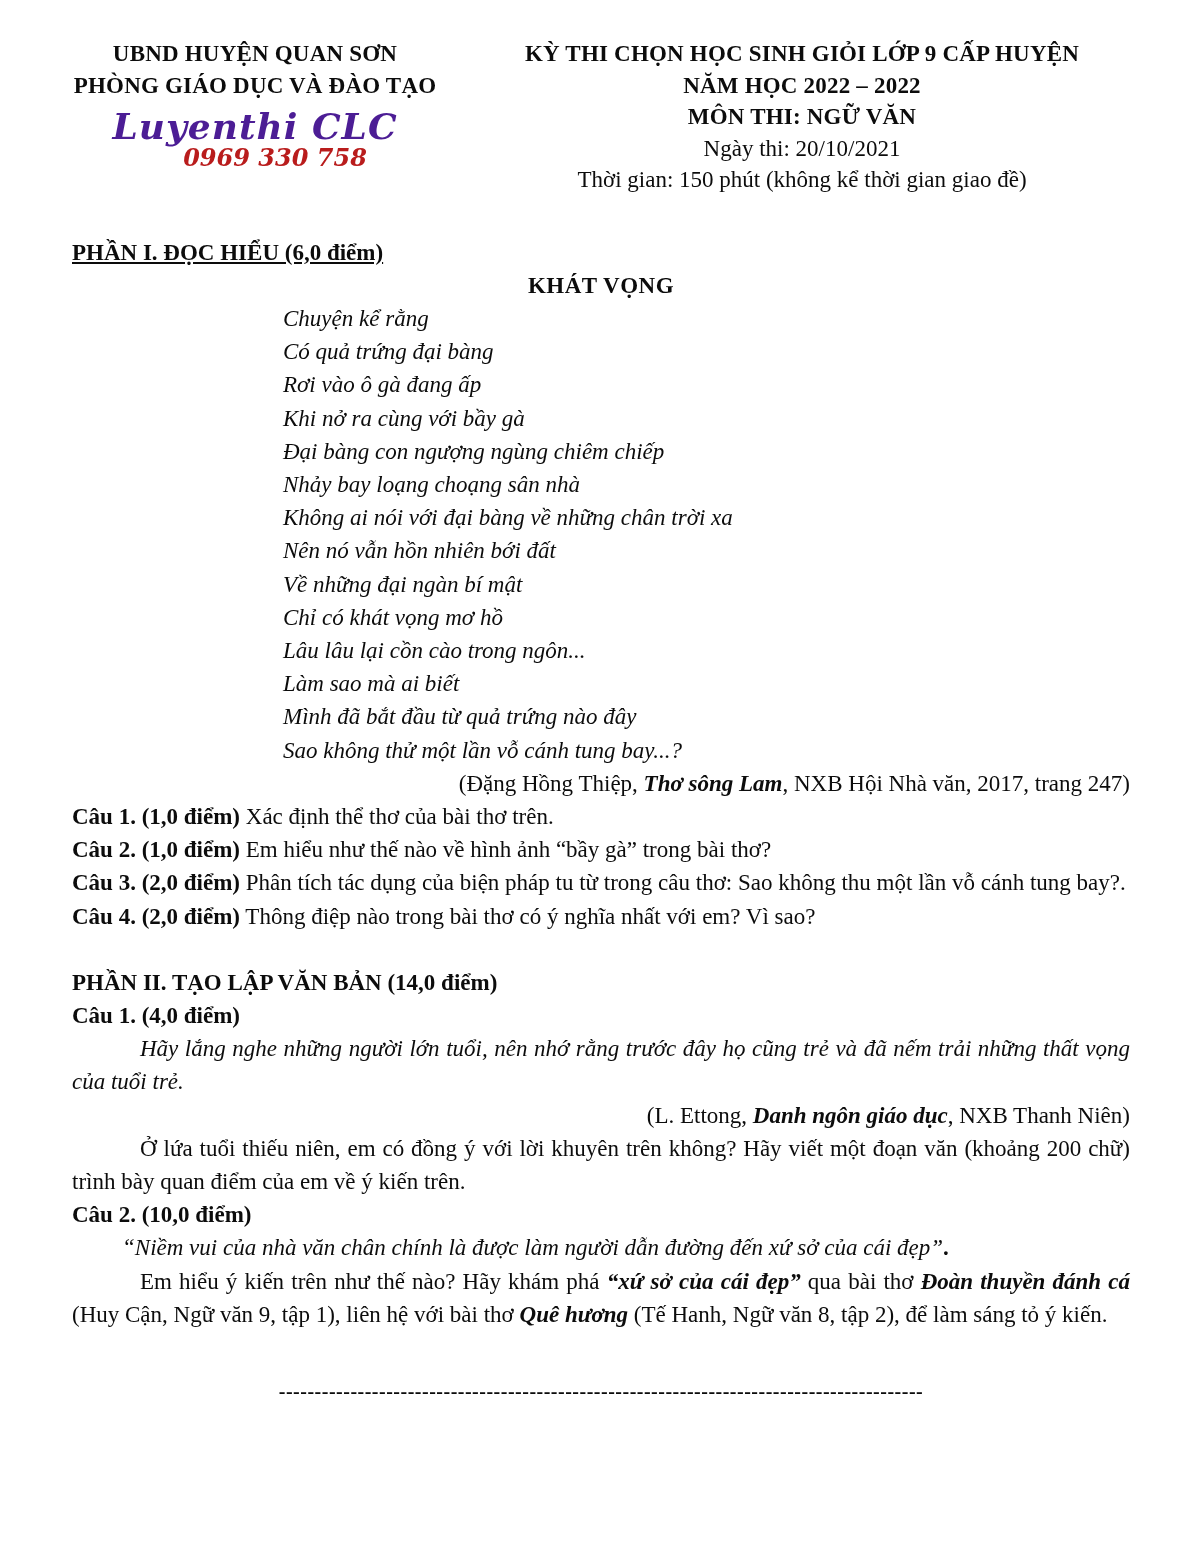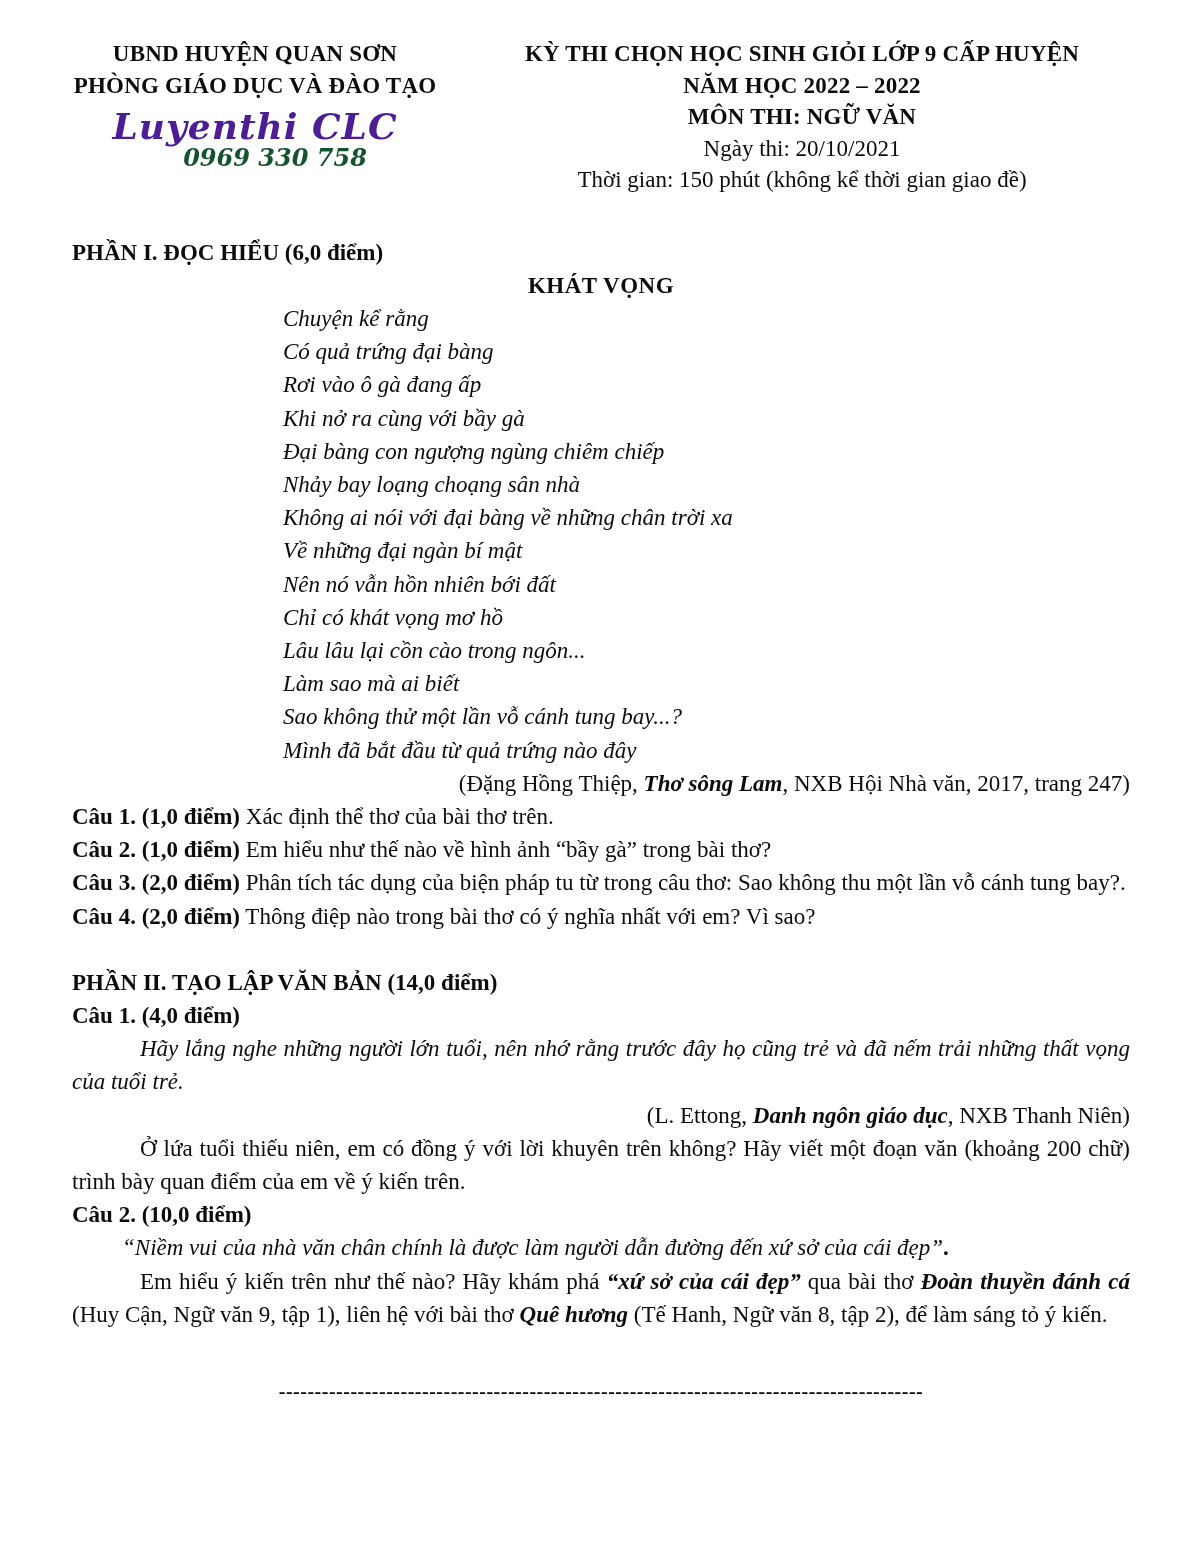--- a/index.html
+++ b/index.html
@@ -33,21 +33,21 @@
     font-style: italic;
     font-weight: bold;
     font-size: 24px;
     line-height: 26px;
     margin-left: 40px;
   }
   
   .main { padding: 0 70px 0 72px; }
   .main p { margin: 0; line-height: 33.2px; }
   .sec-heading { font-weight: bold; }
-  .part1-heading { margin-top: 40px !important; }
+  .part1-heading { margin-top: 40px !important; text-decoration: underline; }
   .instruction { font-weight: bold; text-indent: 68px; }
   .poem-title { font-weight: bold; text-align: center; letter-spacing: 0.5px; }
   .poem { margin-left: 211px; font-style: italic; }
   .poem div { line-height: 33.2px; }
   .citation { text-align: right; }
   .citation .book { font-weight: bold; font-style: italic; }
   .question { text-align: justify; }
   .question b { font-weight: bold; }
   .part2-heading { margin-top: 33px !important; }
   .q-label { font-weight: bold; }
@@ -62,21 +62,21 @@
 <body>
 
 <div class="page">
 
   <div class="header">
     <div class="header-left">
       <div class="h-bold">UBND HUYỆN QUAN SƠN</div>
       <div class="h-bold">PHÒNG GIÁO DỤC VÀ ĐÀO TẠO</div>
       <div class="logo">
         <div class="logo-text" id="logo-text" style="color: #4c1d95;">Luyenthi CLC</div>
-        <div class="logo-phone" id="logo-phone" style="color: #14532d;">0969 330 758</div>
+        <div class="logo-phone" id="logo-phone" style="color: #b91c1c;">0969 330 758</div>
       </div>
     </div>
     <div class="header-right">
       <div class="h-bold">KỲ THI CHỌN HỌC SINH GIỎI LỚP 9 CẤP HUYỆN</div>
       <div class="h-bold">NĂM HỌC 2022 – 2022</div>
       <div class="h-bold">MÔN THI: NGỮ VĂN</div>
       <div class="h-reg">Ngày thi: 20/10/2021</div>
       <div class="h-reg">Thời gian: 150 phút (không kể thời gian giao đề)</div>
     </div>
   </div>
@@ -87,27 +87,27 @@
     <p class="poem-title">KHÁT VỌNG</p>
 
     <div class="poem">
       <div>Chuyện kể rằng</div>
       <div>Có quả trứng đại bàng</div>
       <div>Rơi vào ô gà đang ấp</div>
       <div>Khi nở ra cùng với bầy gà</div>
       <div>Đại bàng con ngượng ngùng chiêm chiếp</div>
       <div>Nhảy bay loạng choạng sân nhà</div>
       <div>Không ai nói với đại bàng về những chân trời xa</div>
+      <div>Nên nó vẫn hồn nhiên bới đất</div>
       <div>Về những đại ngàn bí mật</div>
-      <div>Nên nó vẫn hồn nhiên bới đất</div>
       <div>Chỉ có khát vọng mơ hồ</div>
       <div>Lâu lâu lại cồn cào trong ngôn...</div>
       <div>Làm sao mà ai biết</div>
+      <div>Mình đã bắt đầu từ quả trứng nào đây</div>
       <div>Sao không thử một lần vỗ cánh tung bay...?</div>
-      <div>Mình đã bắt đầu từ quả trứng nào đây</div>
     </div>
 
     <p class="citation"><span>(Đặng Hồng Thiệp, </span><span class="book">Thơ sông Lam</span><span>, NXB Hội Nhà văn, 2017, trang 247)</span></p>
 
     <p class="question"><b>Câu 1. (1,0 điểm)</b><span> Xác định thể thơ của bài thơ trên.</span></p>
     <p class="question"><b>Câu 2. (1,0 điểm)</b><span> Em hiểu như thế nào về hình ảnh “bầy gà” trong bài thơ?</span></p>
     <p class="question"><b>Câu 3. (2,0 điểm)</b><span> Phân tích tác dụng của biện pháp tu từ trong câu thơ: Sao không thu một lần vỗ cánh tung bay?.</span></p>
     <p class="question"><b>Câu 4. (2,0 điểm)</b><span> Thông điệp nào trong bài thơ có ý nghĩa nhất với em? Vì sao?</span></p>
 
     <p class="sec-heading part2-heading">PHẦN II. TẠO LẬP VĂN BẢN (14,0 điểm)</p>

